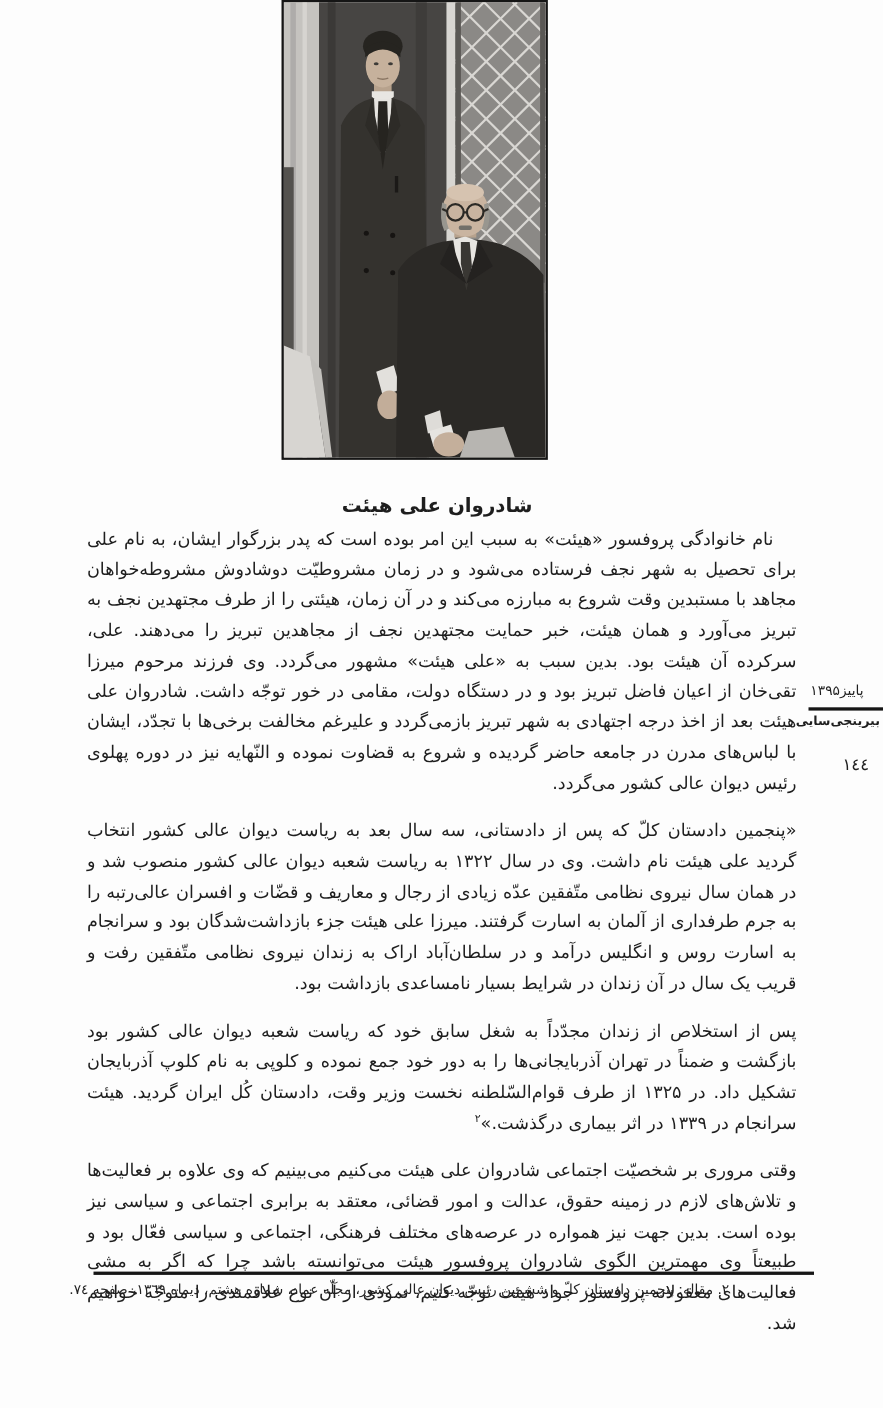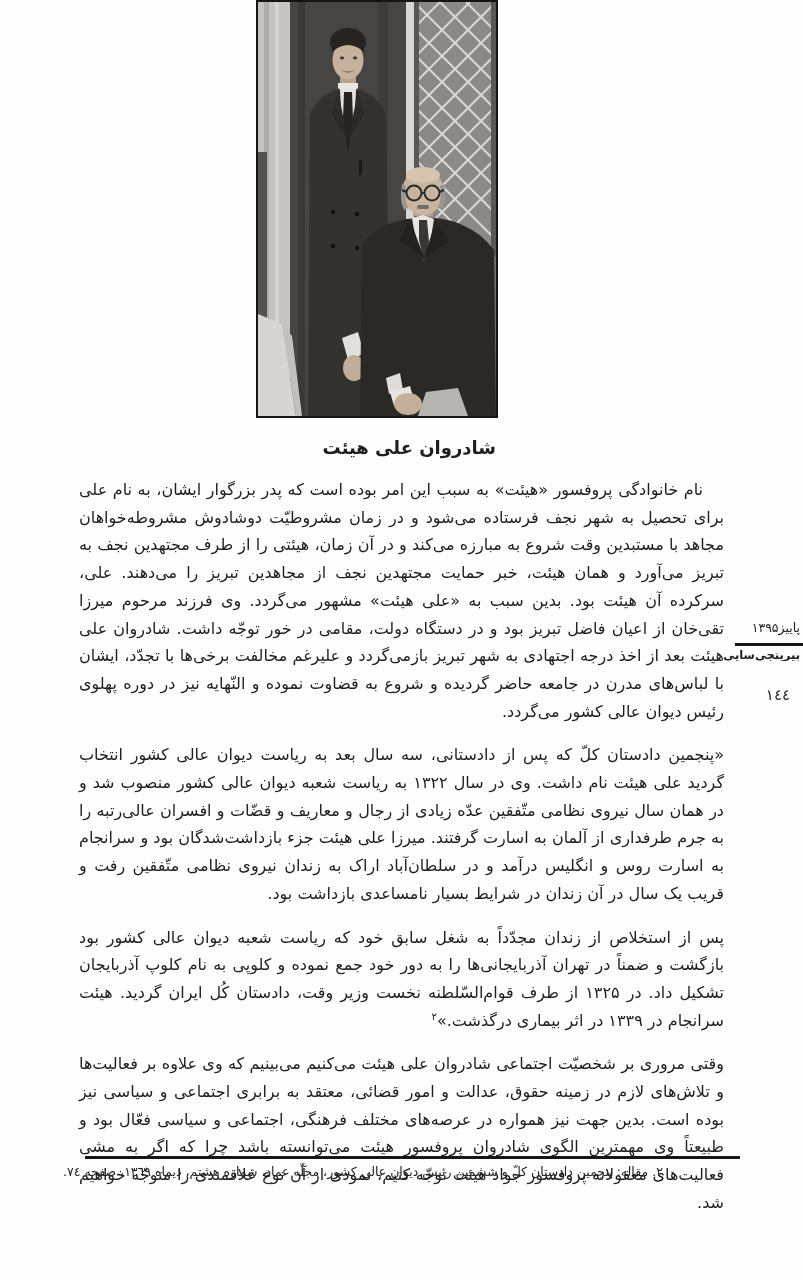--- a/index.html
+++ b/index.html
@@ -14,21 +14,21 @@
   }
   .photo-frame{
     position:absolute;left:256px;top:0;
     width:238px;height:414px;
     border:2px solid #151515;
     background:#a9a7a3;
   }
   .photo-frame svg{display:block;}
   .title{
     position:absolute;top:433px;right:303px;
-    margin:4px;
+    margin:16px;
     font-size:18px;font-weight:700;
     direction:rtl;white-space:nowrap;
   }
   .body-text{
     position:absolute;top:460px;left:63px;width:677px;
     direction:rtl;text-align:justify;
     font-size:16px;line-height:27.7px;
   }
   .body-text p{margin:16px;padding:0;}
   .body-text p.indent{text-indent:21px;}
@@ -36,21 +36,21 @@
   .footnote-rule{
     position:absolute;left:85px;top:1156px;
     width:655px;height:2.5px;background:#161616;
   }
   .footnote{
     position:absolute;top:1164px;left:63px;width:677px;
     direction:rtl;text-align:left;
     font-size:12.5px;color:#222;
   }
   .side-season{
-    position:absolute;top:620px;right:3px;
+    position:absolute;top:620px;right:18px;
     font-size:12.5px;white-space:nowrap;direction:rtl;margin-left:32px;
   }
   .side-rule{
     position:absolute;top:643px;right:0;
     width:68px;height:2.5px;background:#161616;
   }
   .side-issue{
     position:absolute;top:648px;right:3px;
     font-size:11.5px;white-space:nowrap;direction:rtl;font-weight:bold;
   }

